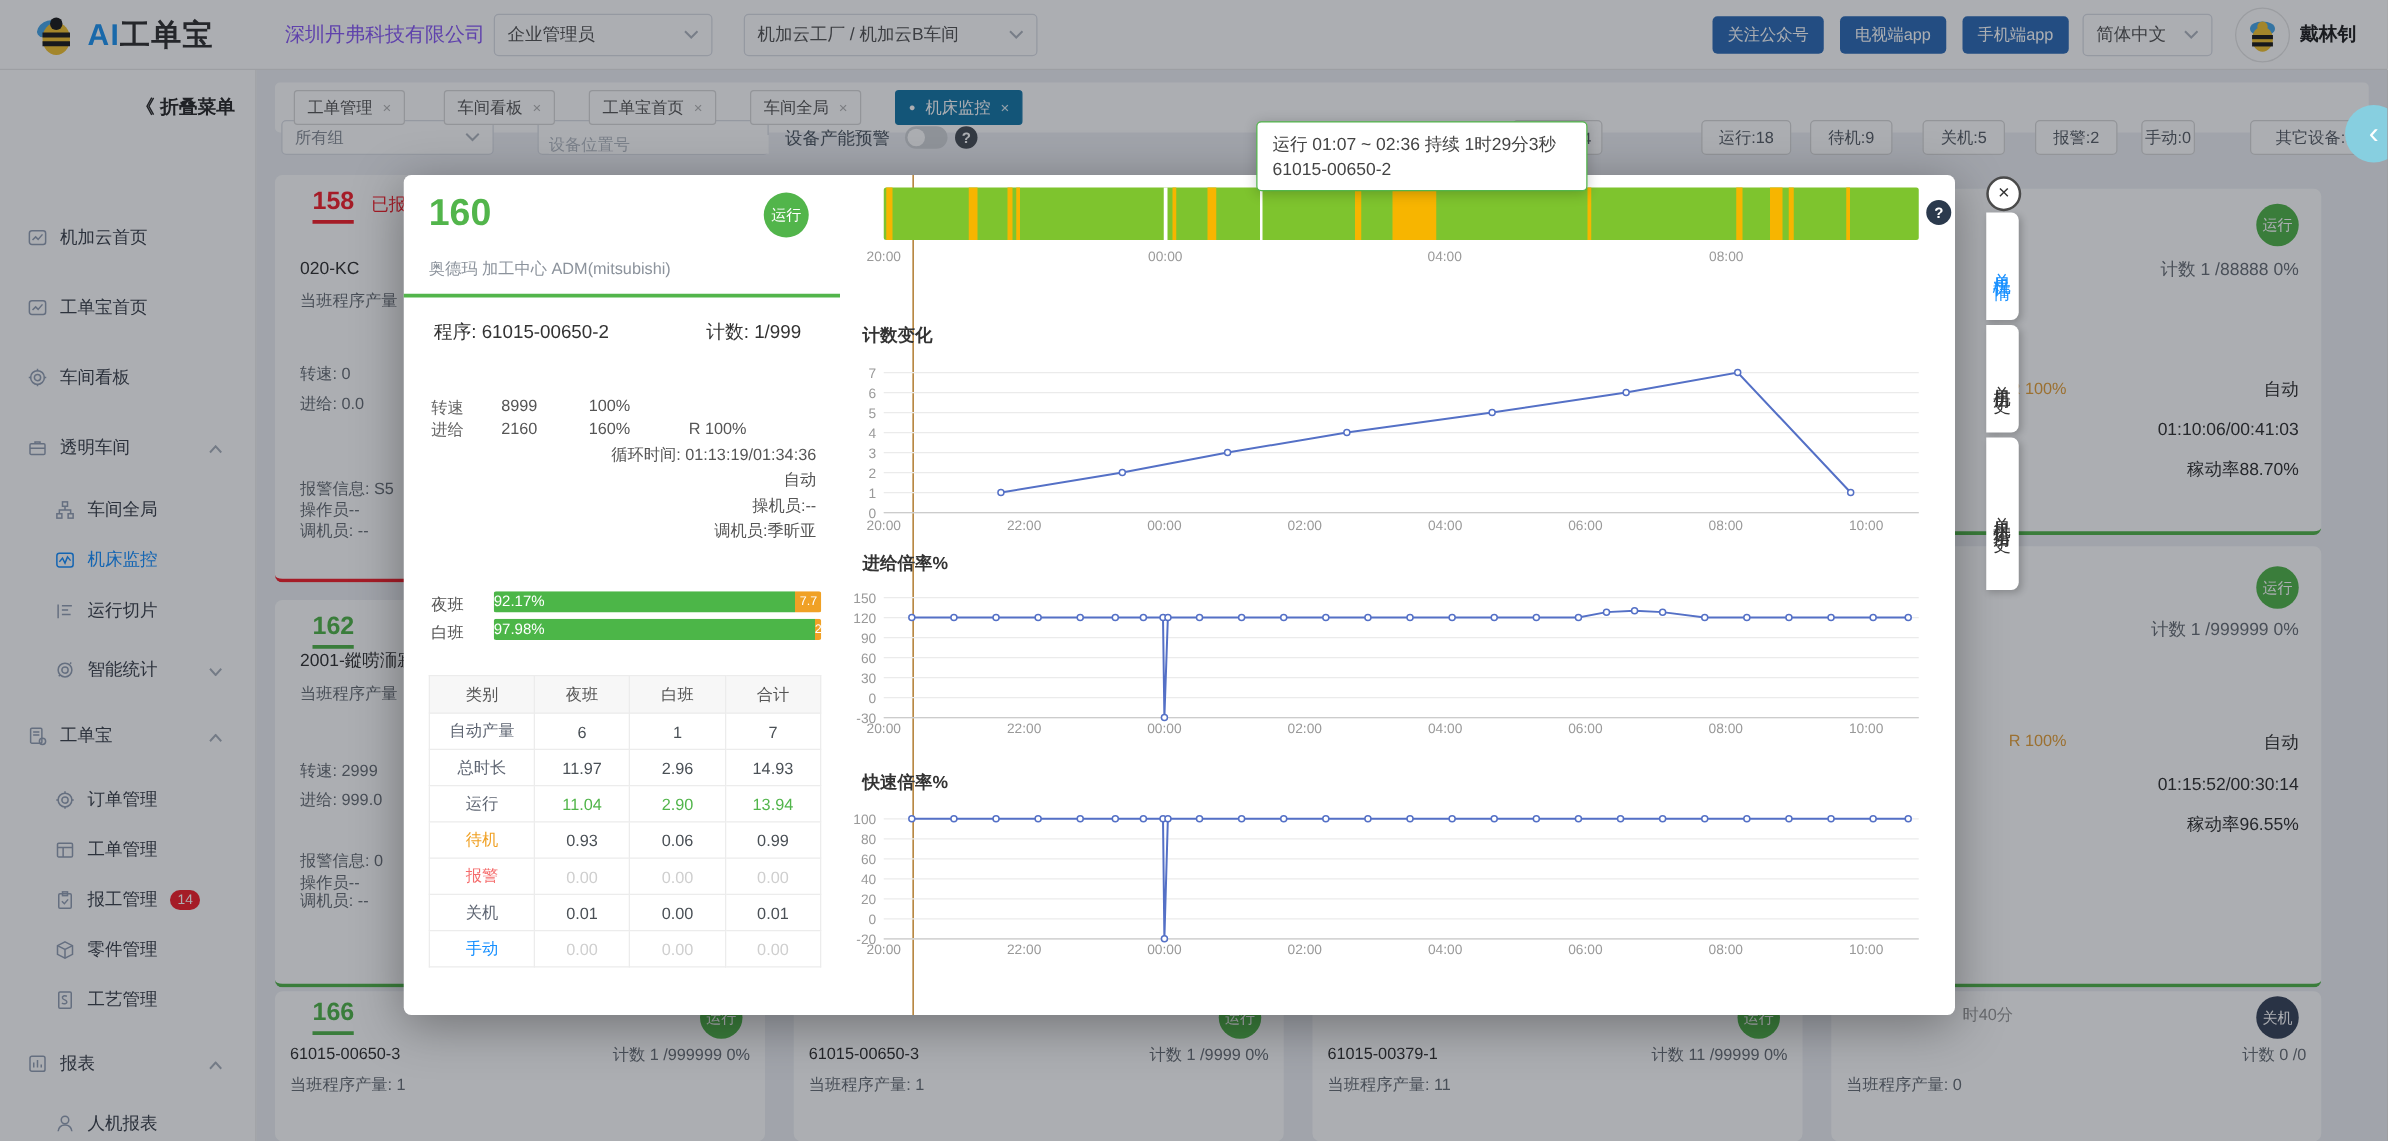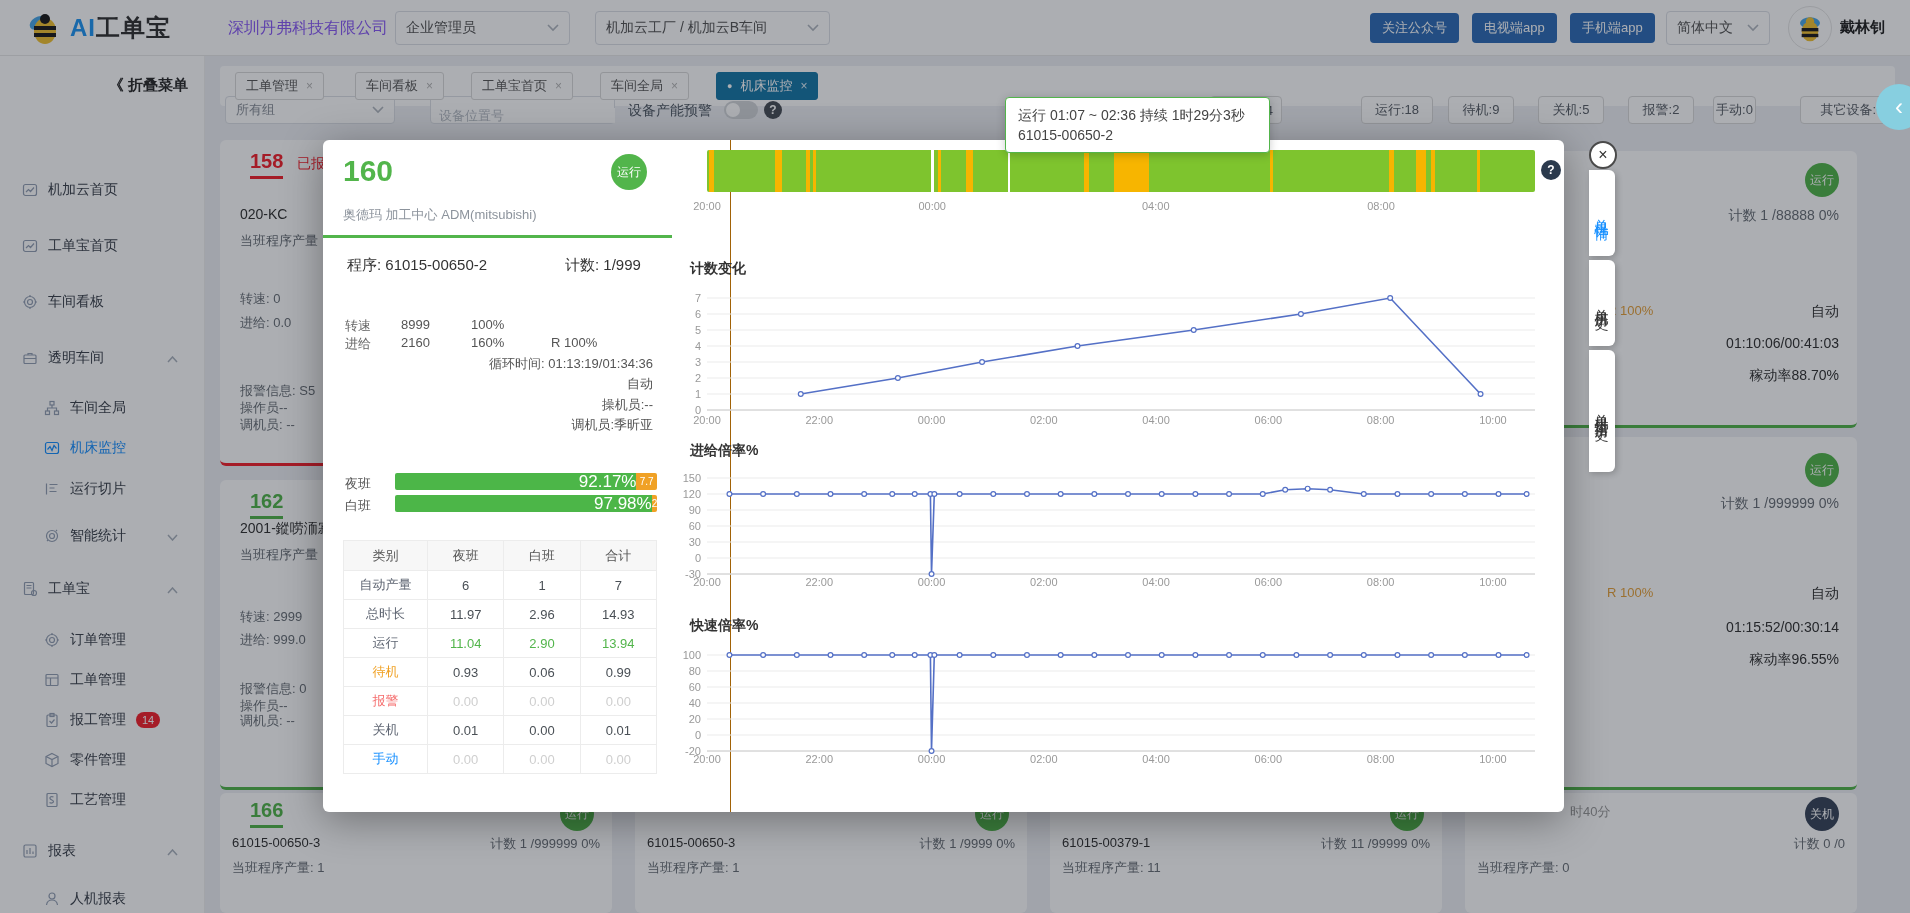--- a/index.html
+++ b/index.html
@@ -78,21 +78,21 @@
   .mleft{position:absolute;left:0;top:0;width:408px;height:672px;border-right:1px solid #a16207}
   .mnum{position:absolute;left:20px;top:14px;font-size:30px;font-weight:bold;color:#52b54b}
   .mstatus{position:absolute;left:288px;top:14px;width:36px;height:36px;border-radius:50%;background:#52b54b;color:#fff;
     font-size:12px;display:flex;align-items:center;justify-content:center}
   .mname{position:absolute;left:20px;top:66px;font-size:13px;color:#8c939c;white-space:nowrap}
   .mdiv{position:absolute;left:0;top:95px;width:349px;height:3px;background:#52b54b}
   .mrow{position:absolute;font-size:15px;color:#333;white-space:nowrap}
   .msm{position:absolute;font-size:13px;color:#555;white-space:nowrap}
   .mright{text-align:right;width:270px;left:60px}
   .bar{position:absolute;left:72px;width:262px;height:17px;display:flex;border-radius:2px;overflow:hidden}
-  .bar .g{background:#4cb648;color:#fff;font-size:17px;text-align:right;line-height:17px}
+  .bar .g{background:#4cb648;color:#fff;font-size:12px;text-align:left;line-height:17px}
   .bar .o{background:#f0a125;color:#fff;font-size:10px;text-align:center;line-height:17px;overflow:hidden}
   table.mt{position:absolute;left:20px;top:400px;width:314px;border-collapse:collapse;table-layout:fixed;font-size:13px}
   .mt th,.mt td{border:1px solid #ececec;height:29px;text-align:center;font-weight:normal;color:#4a5056;padding:0}
   .mt th{background:#f7f7f7;height:30px;color:#555}
   .mt td:first-child{color:#5f6673}
   tr.r-jia td:not(:first-child){color:#52b54b}
   tr.r-yun td{color:#52b54b}
   tr.r-dai td:first-child{color:#f0a125}
   tr.r-bao td:first-child{color:#f56c6c}
   tr.r-bao td:not(:first-child){color:#cfcfcf}

